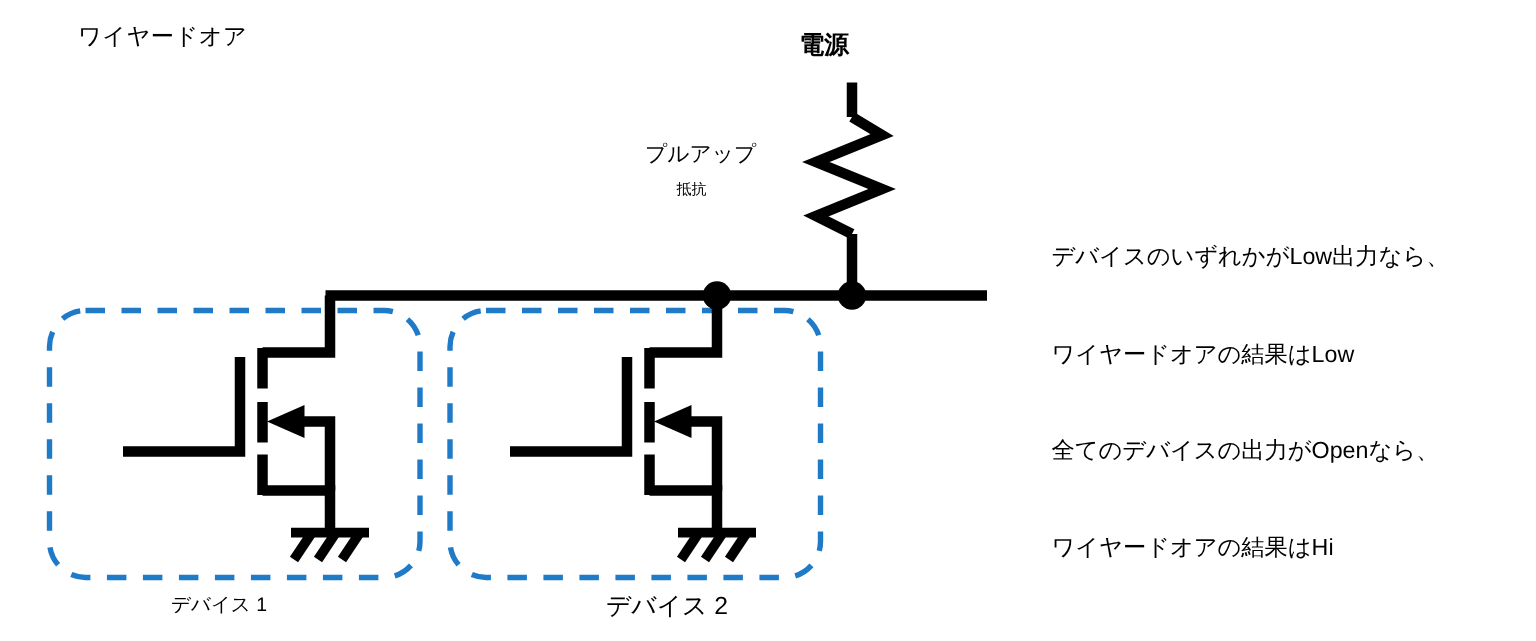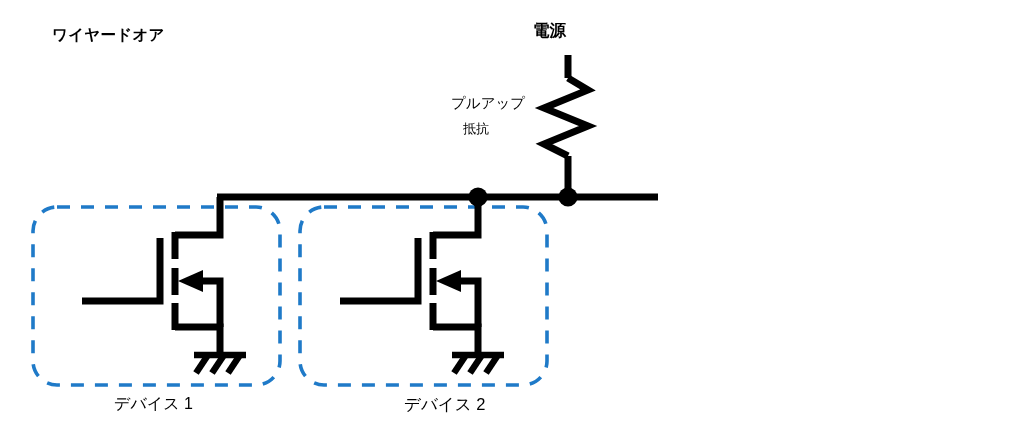--- a/index.html
+++ b/index.html
@@ -19,46 +19,45 @@
     overflow: hidden;
   }
   .lbl {
     position: absolute;
     white-space: pre;
     line-height: 1.0;
     color: #000000;
   }
   #title {
     left: 52px;
-    top: 27px;
+    top: 17px;
     font-size: 15.5px;
-    font-weight: bold;
+    font-weight: normal;
     letter-spacing: 0.3px;
   }
   #label-power {
     left: 533px;
     top: 22px;
     font-size: 16.5px;
     font-weight: bold;
   }
   #label-pullup-1 {
-    left: 451px;
+    left: 430px;
     top: 96px;
     font-size: 14.5px;
   }
   #label-pullup-2 {
     left: 451px;
     top: 122px;
-    font-size: 13px;
-    margin-left: 12px;
+    font-size: 10px;
   }
   #label-device-1 {
     left: 114px;
     top: 396px;
-    font-size: 16px;
+    font-size: 13px;
   }
   #label-device-2 {
     left: 372px;
     top: 396px;
     font-size: 16.5px;
     margin-left: 32px;
   }
   #note-block {
     position: absolute;
     left: 701px;
@@ -82,20 +81,26 @@
 
   <div class="lbl" id="title">ワイヤードオア</div>
 
   <div class="lbl" id="label-power">電源</div>
   <div class="lbl" id="label-pullup-1">プルアップ</div>
   <div class="lbl" id="label-pullup-2">抵抗</div>
 
   <div class="lbl" id="label-device-1">デバイス 1</div>
   <div class="lbl" id="label-device-2">デバイス 2</div>
 
+  <div id="note-block">
+    <div>デバイスのいずれかがLow出力なら、</div>
+    <div>ワイヤードオアの結果はLow</div>
+    <div>全てのデバイスの出力がOpenなら、</div>
+    <div>ワイヤードオアの結果はHi</div>
+  </div>
 
   <svg id="schematic" width="1024" height="427" viewBox="0 0 1024 427">
 
     <rect x="33" y="207" width="247" height="178" rx="24" ry="24" fill="none" stroke="#1F7AC8" stroke-width="3.6" stroke-dasharray="13 11" stroke-linecap="butt"></rect>
 
     <rect x="300" y="207" width="247" height="178" rx="24" ry="24" fill="none" stroke="#1F7AC8" stroke-width="3.6" stroke-dasharray="13 11" stroke-linecap="butt"></rect>
 
     <g>
 
       <path d="M 82 301 L 160 301 L 160 238" fill="none" stroke="#000" stroke-width="7" stroke-linecap="butt" stroke-linejoin="miter"></path>

